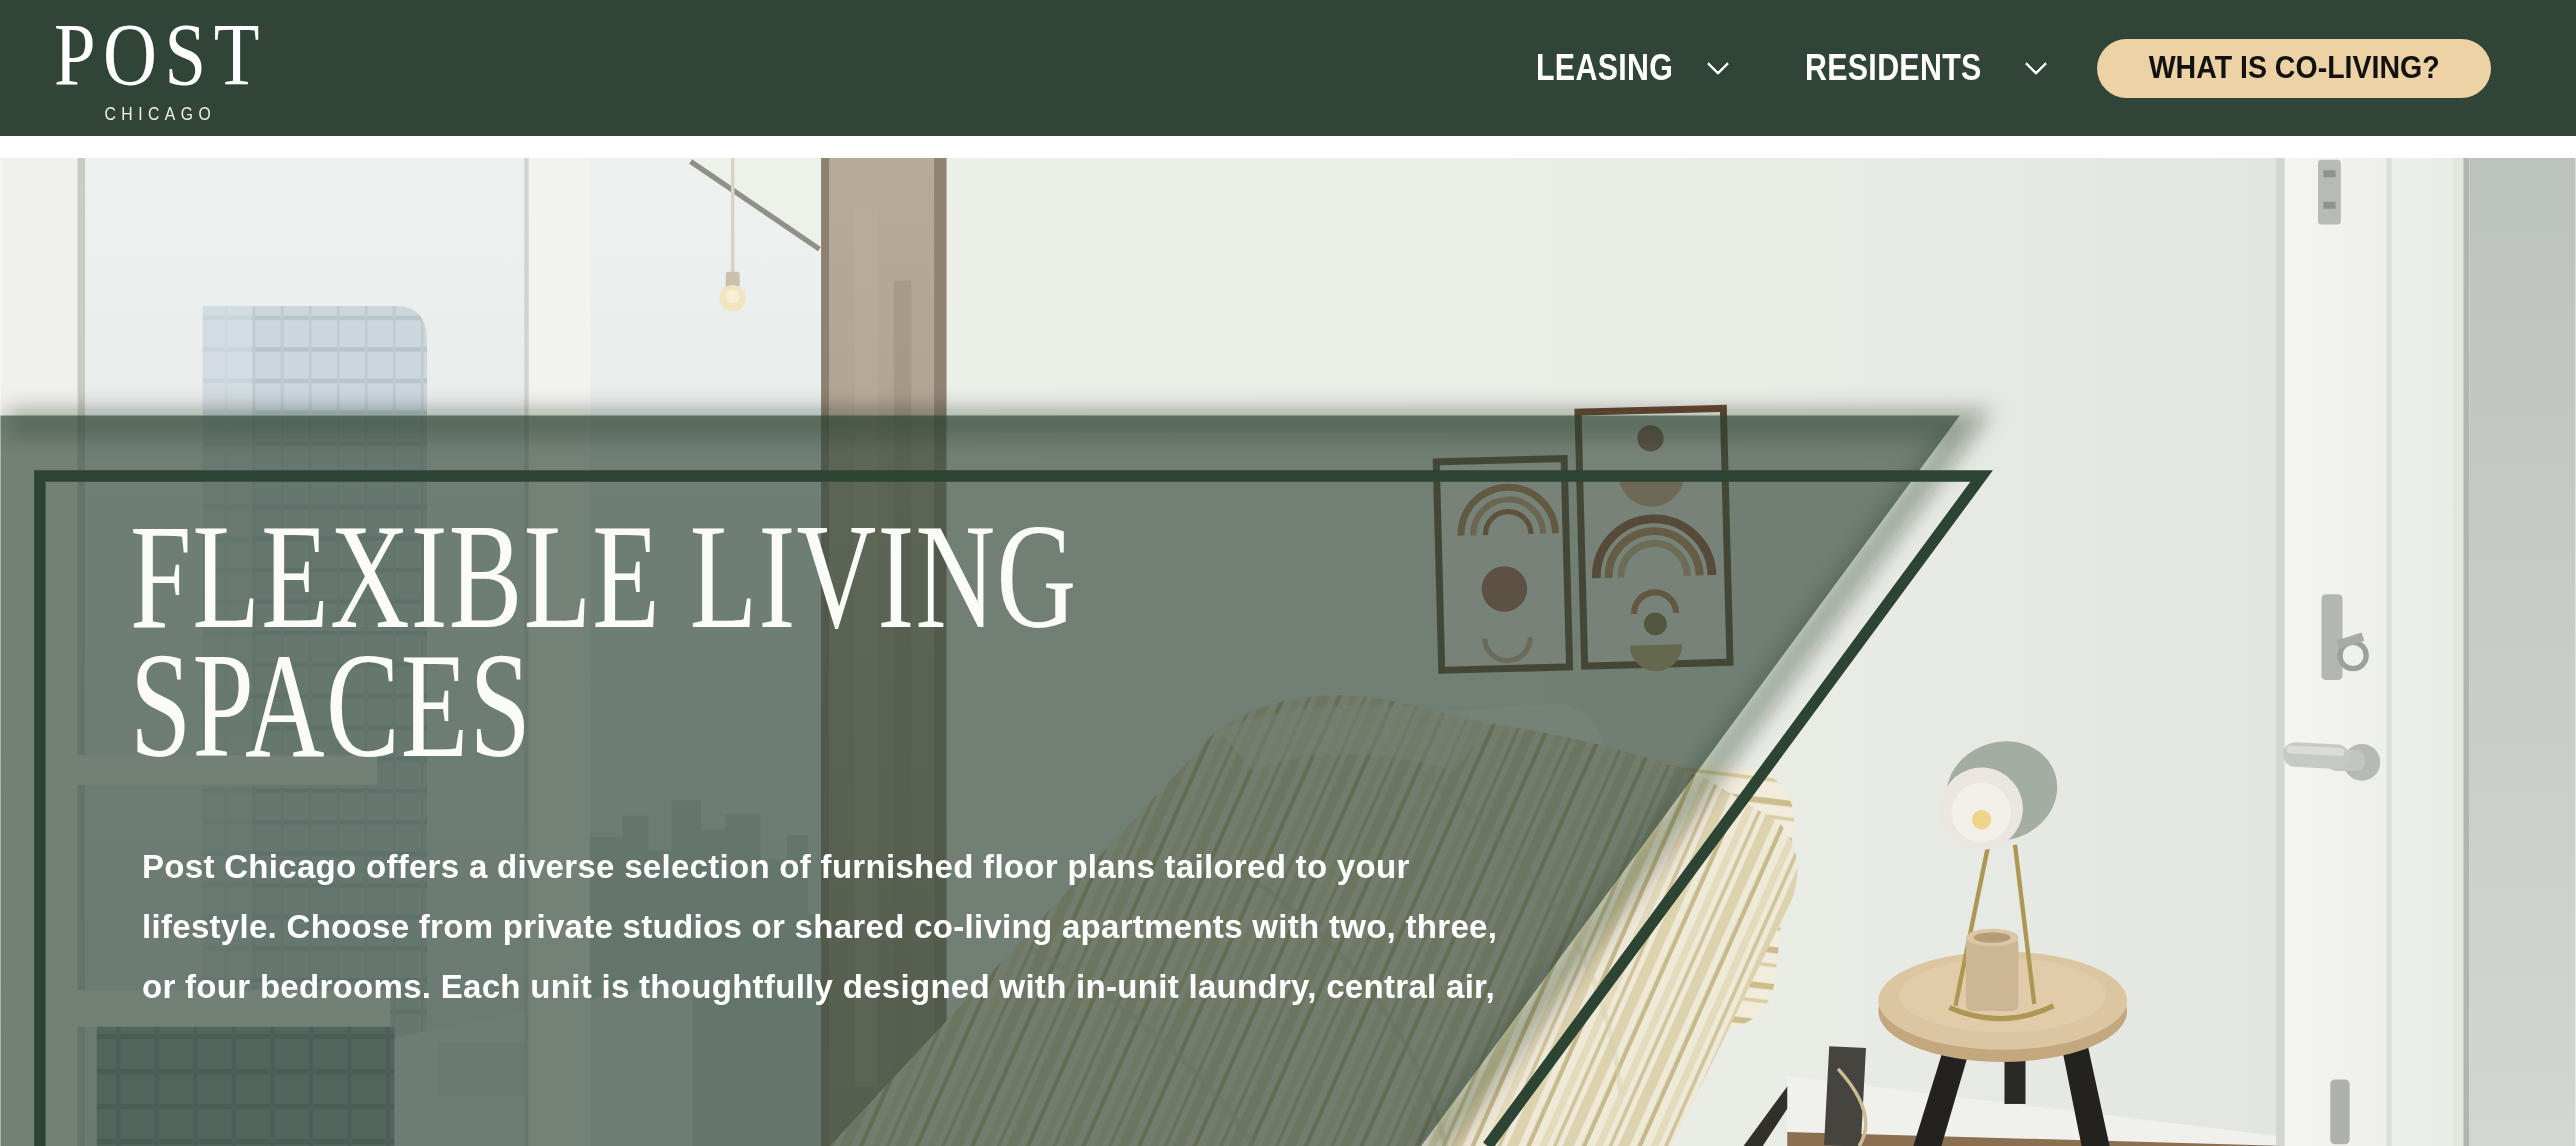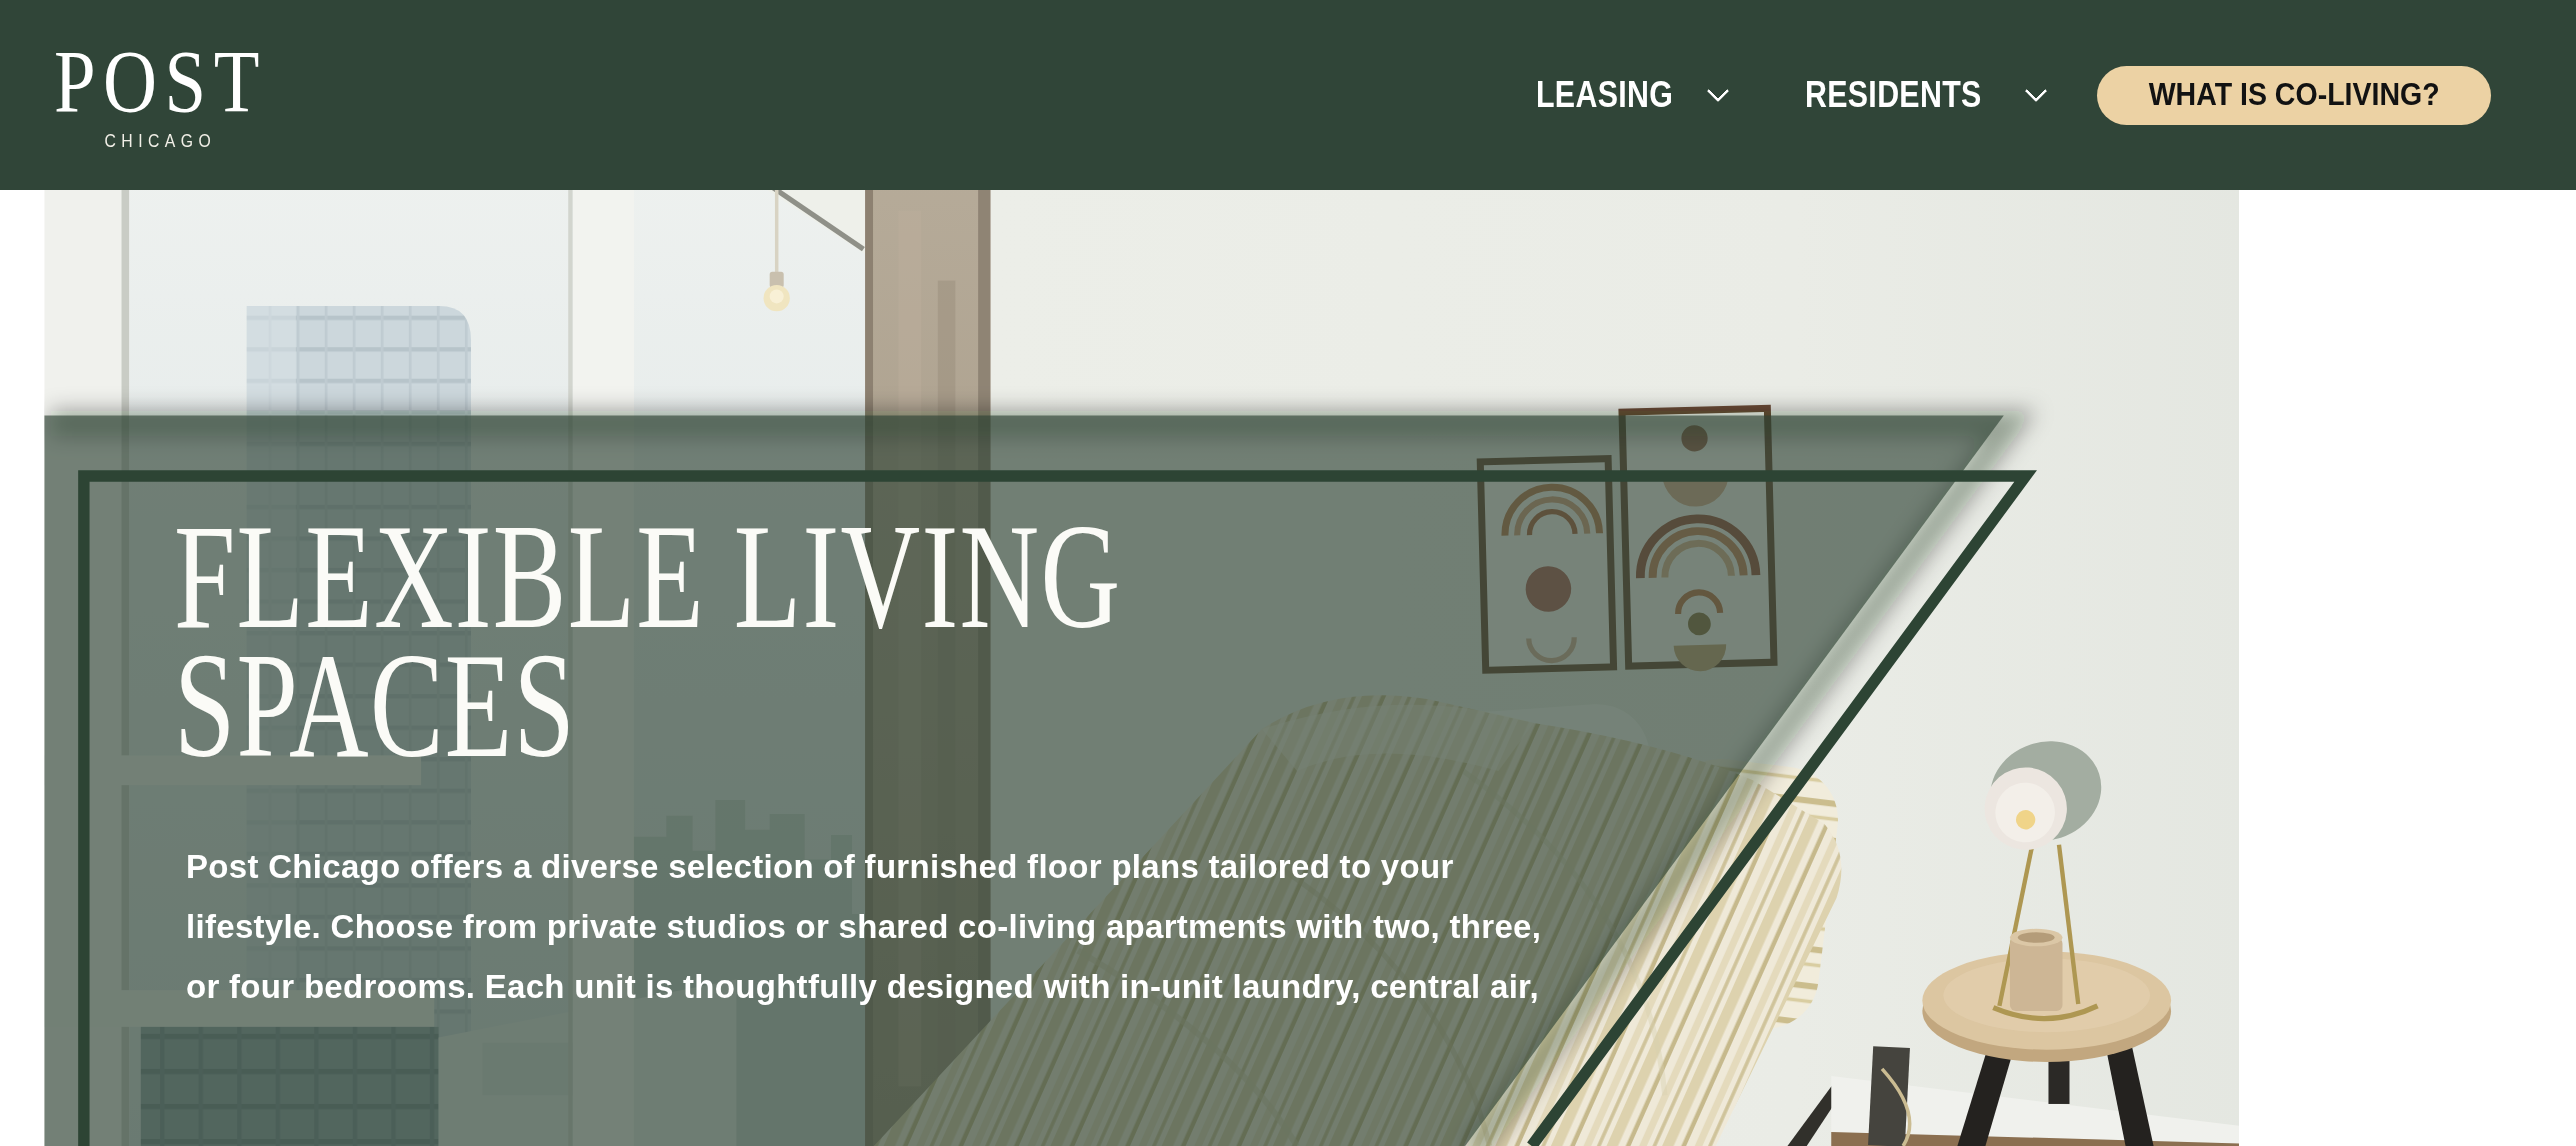--- a/index.html
+++ b/index.html
@@ -2,21 +2,21 @@
 <html style="font-size:14px"><head>
 <meta charset="utf-8">
 <style>
   html,body{margin:0;padding:0;}
   body{
     width:2576px;height:1146px;overflow:hidden;position:relative;
     font-family:"Liberation Sans", sans-serif;background:#ffffff;
   }
   
   .navbar{
-    position:absolute;left:0;top:0;width:2576px;height:190px;
+    position:absolute;left:0;top:0;width:2576px;height:136px;
     background:#304538;display:flex;align-items:center;
     padding:0 85px 0 54px;box-sizing:border-box;z-index:10;
   }
   .logo{display:flex;flex-direction:column;cursor:pointer;}
   .logo-word{
     font-family:"Liberation Serif", serif;font-weight:400;color:#ffffff;
     font-size:88px;line-height:1;letter-spacing:8.8px;
     transform:scaleX(.85);transform-origin:left center;white-space:nowrap;
   }
   .logo-city{
@@ -36,21 +36,21 @@
   }
   .nav-buttons{display:flex;align-items:center;gap:51px;}
   .pill-btn{
     height:59px;border:none;border-radius:32px;background:#ecd2a4;color:#121212;
     display:flex;align-items:center;justify-content:center;padding:8px 39px;
     font-family:"Liberation Sans", sans-serif;font-weight:700;font-size:31px;
     cursor:pointer;white-space:nowrap;
   }
   .pill-btn > span{display:inline-block;transform:scaleX(.92);transform-origin:center;}
   
-  .hero{position:absolute;left:0;top:158px;width:2195px;height:988px;overflow:hidden;margin-left:44px;}
+  .hero{position:absolute;left:0;top:158px;width:2576px;height:988px;overflow:hidden;}
   .hero svg{position:absolute;left:0;top:0;display:block;}
   .hero-content{position:absolute;left:0;top:0;width:2576px;height:988px;z-index:5;}
   .hero-heading{
     position:absolute;left:130px;top:354px;margin:0;
     font-family:"Liberation Serif", serif;font-weight:400;color:#fbfbf7;
     font-size:151px;line-height:129px;letter-spacing:1.8px;
     transform:scaleX(.73);transform-origin:left top;white-space:nowrap;
   }
   .hero-heading span{display:block;}
   .hero-paragraph{

